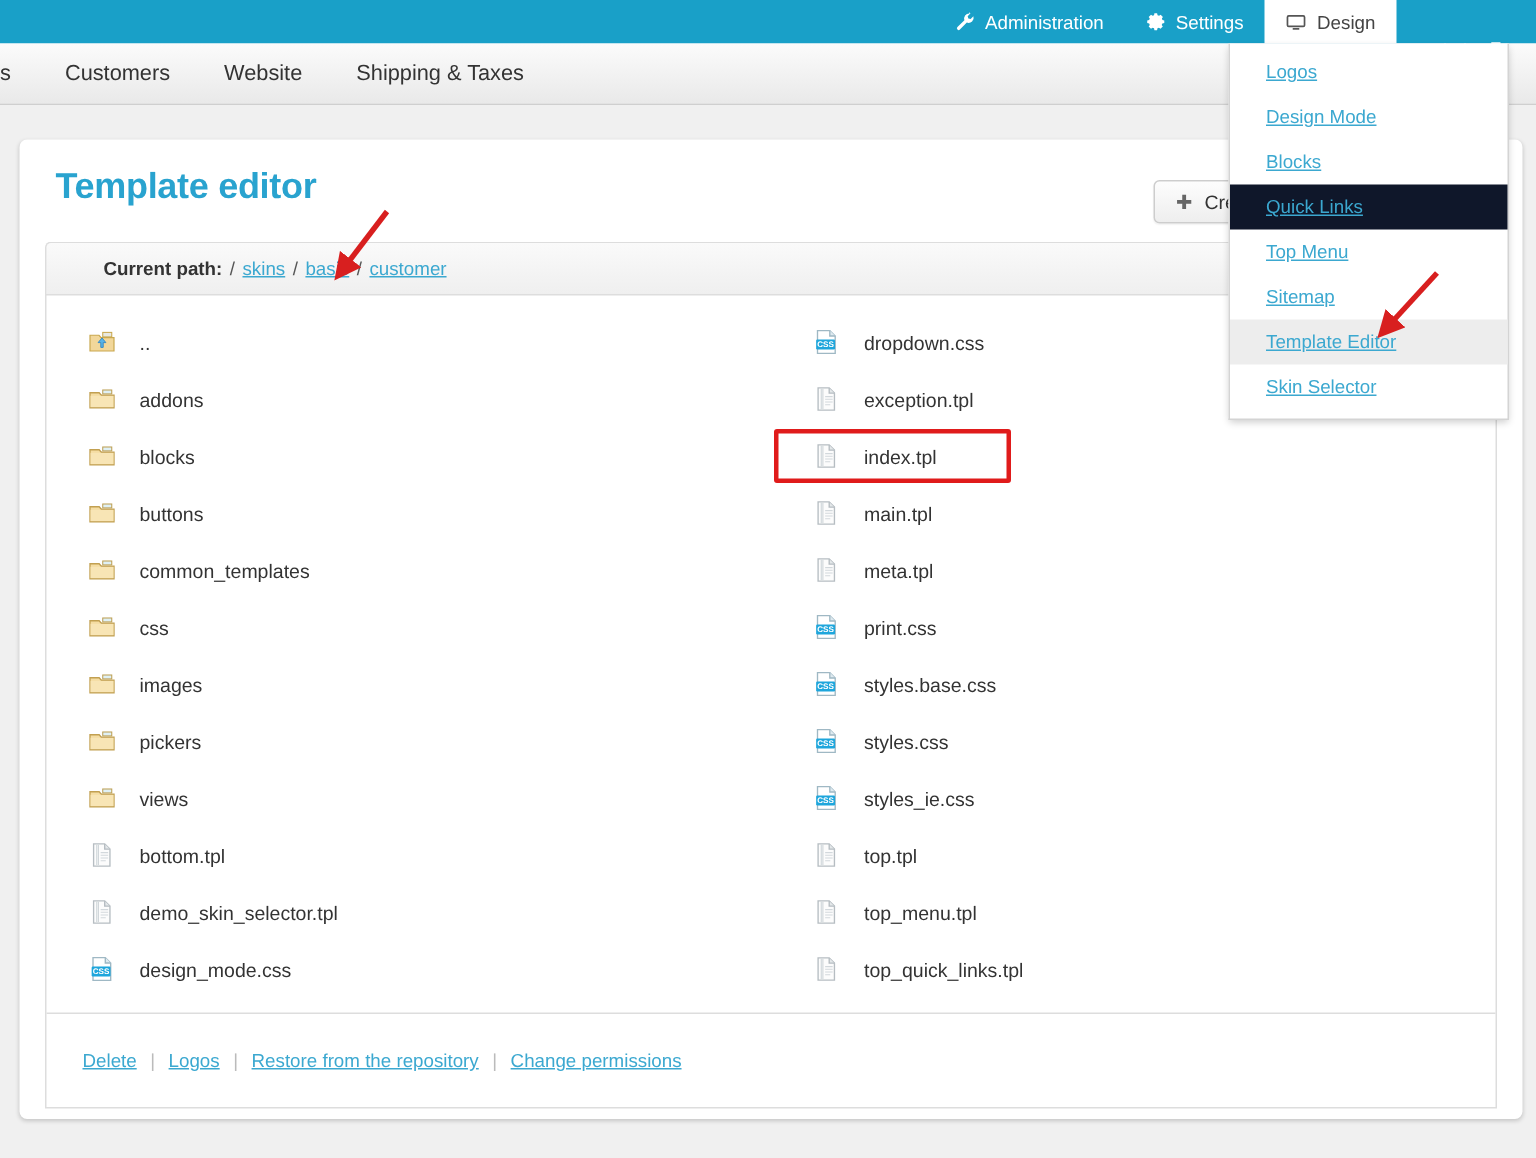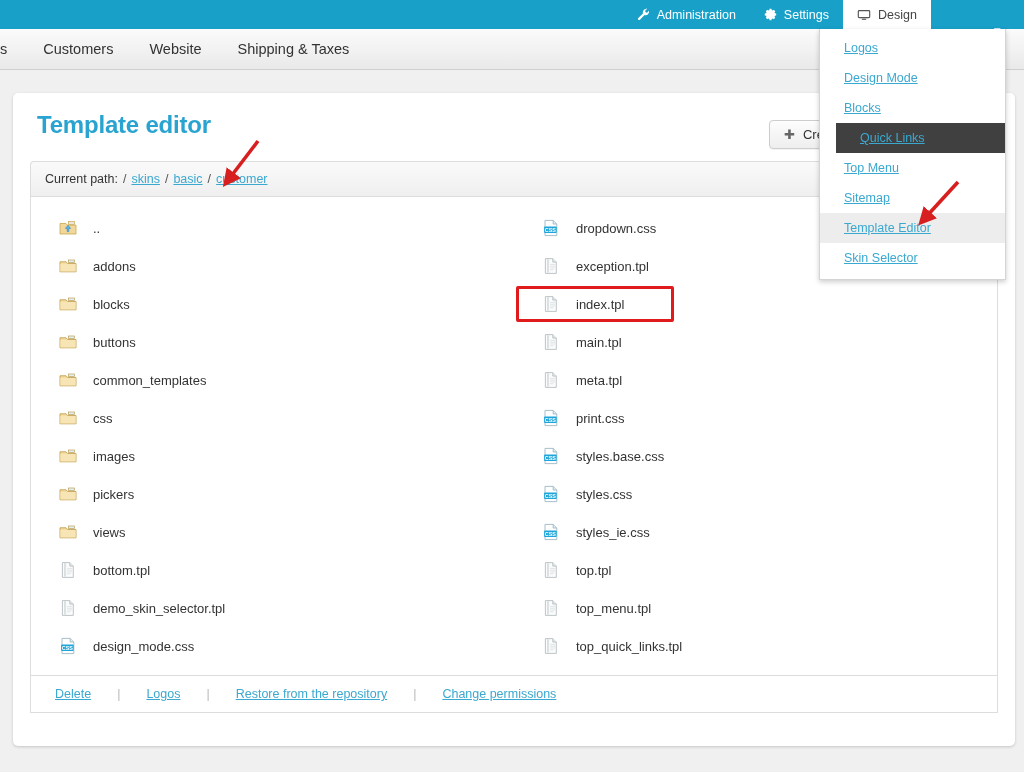--- a/index.html
+++ b/index.html
@@ -82,21 +82,21 @@
   
   .pathbar {
     margin: 6px 17px 0 17px;
     background: linear-gradient(to bottom, #fafafa 0%, #efefef 100%);
     border: 1px solid #dddddd; border-bottom: none;
     border-radius: 4px 4px 0 0;
     padding: 10px 14px;
     font-size: 12.5px; color: #333333;
     display: flex; align-items: center; gap: 4px;
   }
-  .pathbar .label { font-weight: normal; color: #333; }
+  .pathbar .label { font-weight: bold; color: #333; margin-left: 24px; }
   .pathbar .sep { color: #555; margin: 0 1px; }
   .pathbar a { color: #3ba8d0; }
 
   
   .filepanel {
     margin: 0 17px; border: 1px solid #dddddd;
     background: #fff; position: relative;
   }
   .filegrid {
     display: grid; grid-template-columns: 1fr 1fr;
@@ -111,40 +111,40 @@
   .filerow.selected .selbox {
     position: absolute; left: 2px; top: 1px;
     width: 158px; height: 36px;
     border: 3px solid #e01b1b; border-radius: 2px;
     pointer-events: none;
   }
   .icon-wrap { width: 18px; height: 18px; flex: 0 0 18px; position: relative; }
 
   .filepanel-footer {
     border-top: 1px solid #dddddd;
-    padding: 11px 24px; display: flex; align-items: center; gap: 26px;
+    padding: 24px 24px; display: flex; align-items: center; gap: 9px;
     font-size: 12.5px;
   }
   .filepanel-footer a { color: #3ba8d0; text-decoration: underline; }
   .filepanel-footer .pipe { color: #bbbbbb; }
 
   
   .dropdown {
     position: absolute; top: 29px; left: 819px;
     width: 187px; background: #ffffff;
     border: 1px solid #d4d4d4; border-top: none;
     box-shadow: 0 2px 5px rgba(0,0,0,0.2);
     padding: 4px 0 6px 0; z-index: 40;
   }
   .dd-item {
     display: block; padding: 8px 24px;
     font-size: 12.5px; color: #3ba8d0; text-decoration: underline;
     white-space: nowrap;
   }
-  .dd-item.hl-blue { background: #404040; margin-left: 16px; }
+  .dd-item.hl-blue { background: #0f172a; }
   .dd-item.hl-gray { background: #ededed; }
 
   
   .arrow { position: absolute; z-index: 60; pointer-events: none; }
   #arrow1 { left: 218px; top: 137px; }
   #arrow2 { left: 912px; top: 178px; }
 </style>
 </head>
 <body>
 

